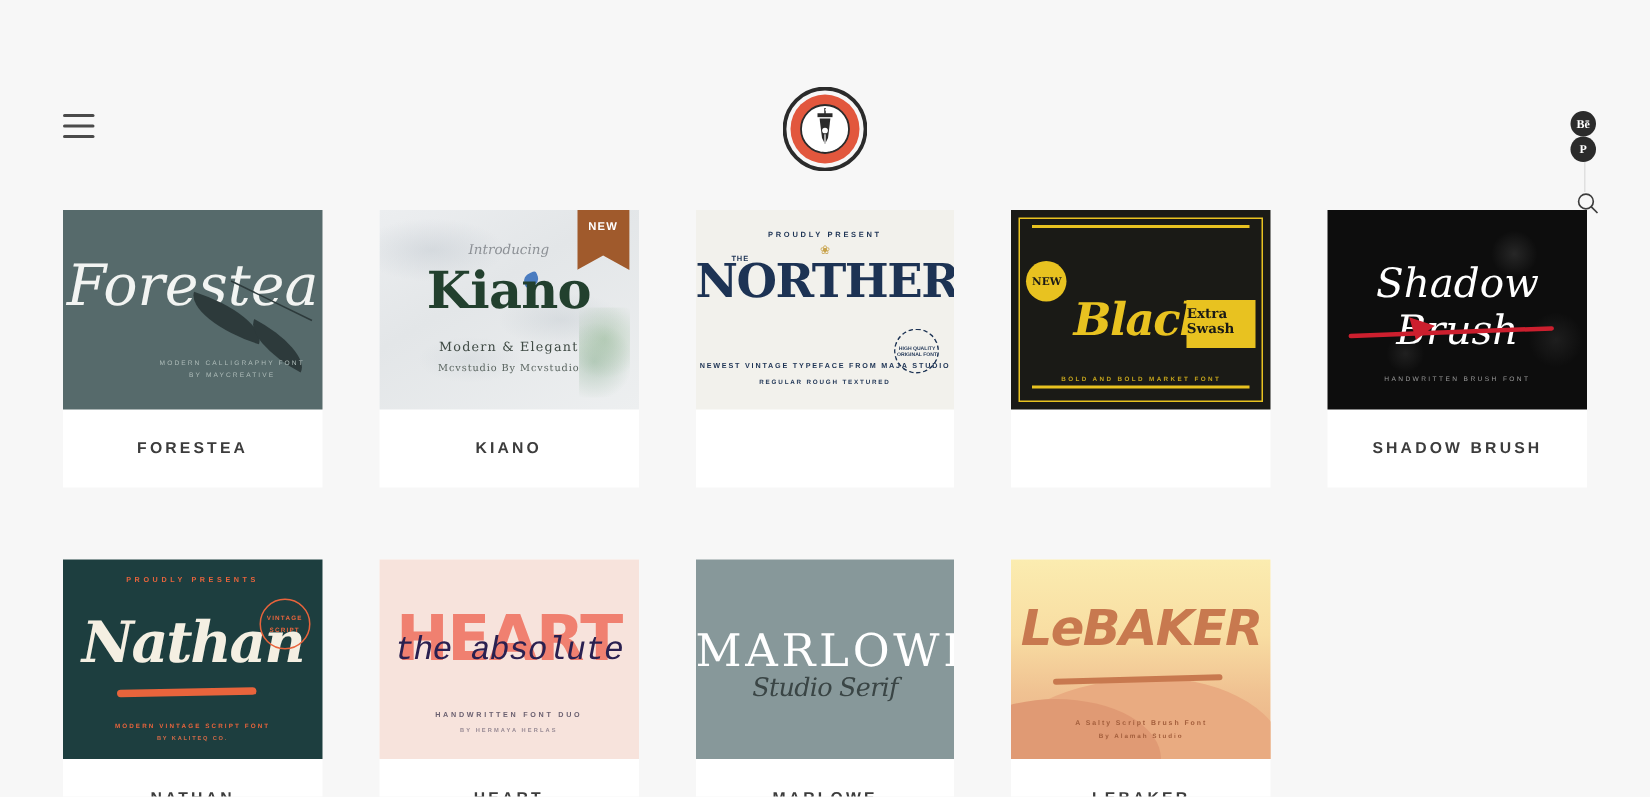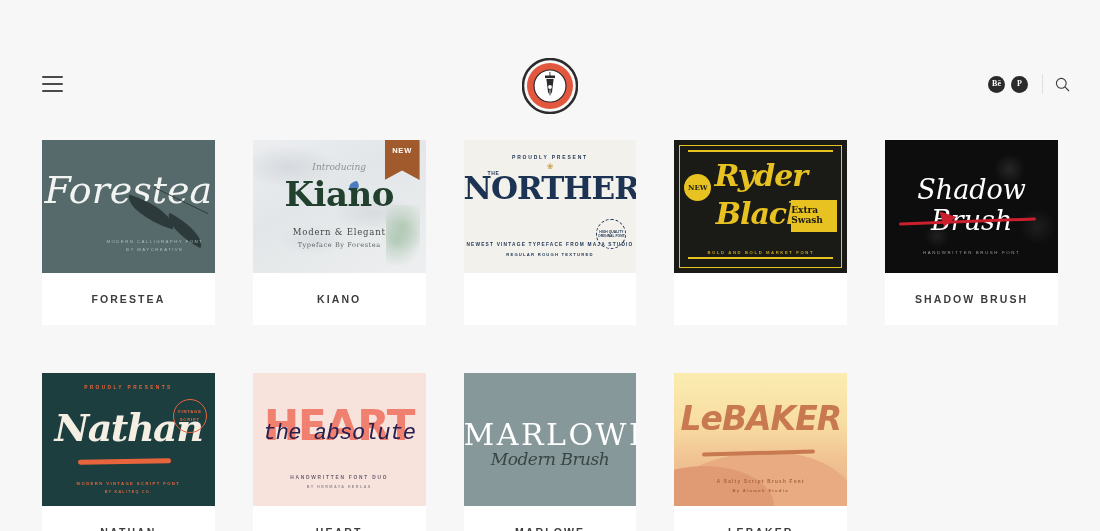--- a/index.html
+++ b/index.html
@@ -26,21 +26,21 @@
 
   .logo {
     position: absolute; left: 50%; top: 58px;
     transform: translateX(-50%);
     width: 56px; height: 56px;
   }
   .logo svg { display: block; }
 
   .header-right {
     position: absolute; right: 30px; top: 74px;
-    display: flex; align-items: center; gap: 0;
+    display: flex; align-items: center; gap: 0; flex-direction: column;
   }
   .social-icon {
     width: 17px; height: 17px; border-radius: 50%;
     background: #2b2b2b; color: #fff;
     display: flex; align-items: center; justify-content: center;
     font-size: 8px; font-weight: bold; line-height: 1;
     margin-right: 6px; cursor: pointer;
     font-family: "Liberation Serif", serif;
   }
   .divider {
@@ -287,21 +287,21 @@
   </div>
 
   <div class="card">
     <div class="card-thumb t-kiano">
       <div class="marble"></div>
       <div class="bot"></div>
       <div class="butterfly"></div>
       <div class="ctr kicker">Introducing</div>
       <div class="ctr word">Kiano</div>
       <div class="ctr sub1">Modern &amp; Elegant</div>
-      <div class="ctr sub2">Typeface By Forestea</div>
+      <div class="ctr sub2">Mcvstudio By Mcvstudio</div>
       <div class="ribbon">NEW</div>
     </div>
     <div class="card-label">KIANO</div>
   </div>
 
   <div class="card">
     <div class="card-thumb t-northern">
       <div class="ctr kicker">PROUDLY PRESENT</div>
       <div class="orn">❀</div>
       <div class="the">THE</div>
@@ -309,21 +309,20 @@
       <div class="ctr sub1">NEWEST VINTAGE TYPEFACE FROM MAJA STUDIO</div>
       <div class="ctr sub2">REGULAR ROUGH TEXTURED</div>
       <div class="stamp">HIGH QUALITY ORIGINAL FONT</div>
     </div>
   </div>
 
   <div class="card">
     <div class="card-thumb t-ryder">
       <div class="frame"></div>
       <div class="toprule"></div>
-      <div class="ctr w1">Ryder</div>
       <div class="ctr w2">Black</div>
       <div class="newdot">NEW</div>
       <div class="swashbox">Extra Swash</div>
       <div class="botrule"></div>
       <div class="ctr sub">BOLD AND BOLD MARKET FONT</div>
     </div>
   </div>
 
   <div class="card">
     <div class="card-thumb t-shadow">
@@ -357,21 +356,21 @@
       <div class="ctr script">the absolute</div>
       <div class="ctr sub1">HANDWRITTEN FONT DUO</div>
       <div class="ctr sub2">BY HERMAYA HERLAS</div>
     </div>
     <div class="card-label">HEART</div>
   </div>
 
   <div class="card">
     <div class="card-thumb t-marlowe">
       <div class="ctr word">MARLOWE</div>
-      <div class="ctr script">Modern Brush</div>
+      <div class="ctr script">Studio Serif</div>
     </div>
     <div class="card-label">MARLOWE</div>
   </div>
 
   <div class="card">
     <div class="card-thumb t-lebaker">
       <div class="dune1"></div>
       <div class="dune2"></div>
       <div class="ctr word">LeBAKER</div>
       <div class="swoosh"></div>

